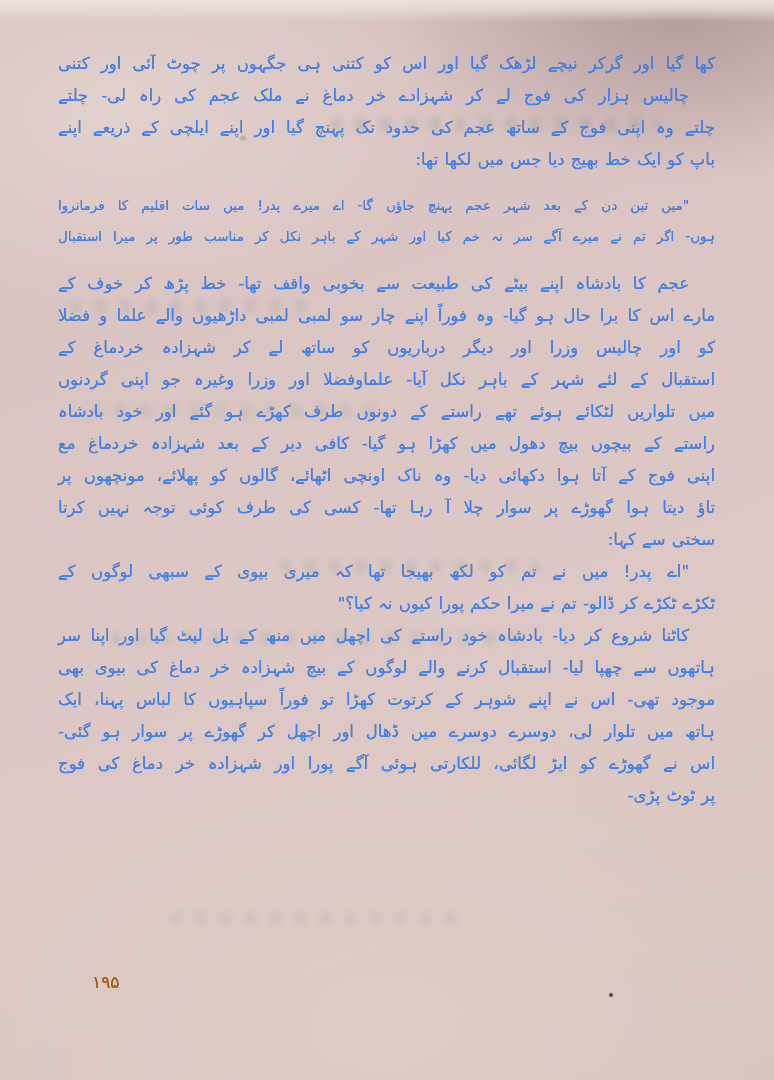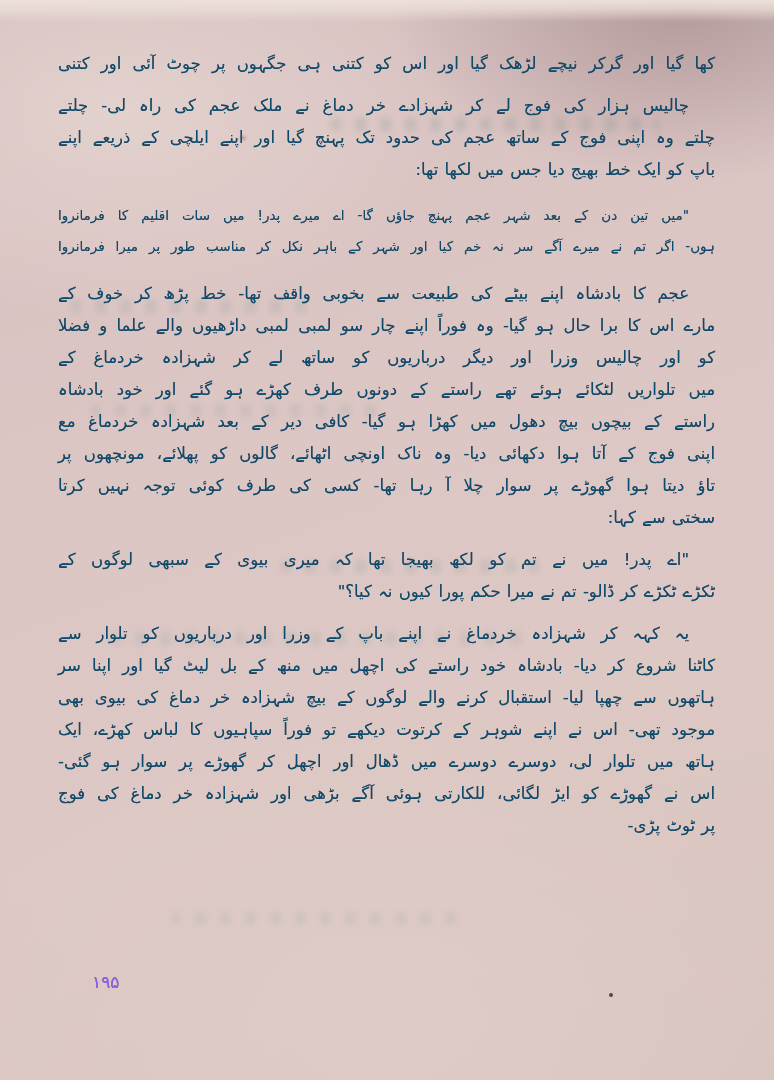--- a/index.html
+++ b/index.html
@@ -38,25 +38,25 @@
     border-radius: 50%;
     pointer-events: none;
   }
 
   .page-text {
     position: absolute;
     top: 48px;
     right: 59px;
     left: 58px;
     direction: rtl;
-    color: #0c4a6e;
+    color: #3b82f6;
     text-shadow: 0 0 0.5px rgba(68,60,53,0.6);
   }
 
-  .block + .block { margin-top: 10px; }
+  .block + .block { }
 
   .block .line {
     font-size: 16.5px;
     line-height: 32px;
     text-align: justify;
     text-align-last: justify;
     word-spacing: 1px;
   }
   .block .line.line-last { text-align-last: right; }
   .block.indent .line:first-child { text-indent: 26px; }
@@ -68,21 +68,21 @@
     line-height: 31px;
   }
 
   .page-number {
     position: absolute;
     top: 972px;
     left: 92px;
     direction: rtl;
     font-size: 17px;
     letter-spacing: 2px;
-    color: #8b5cf6;
+    color: #a16207;
     text-shadow: 0 0 0.5px rgba(63,56,50,0.6);
   }
 </style>
 </head>
 <body>
 
 <div class="ghost" style="top:118px; left:330px; width:330px;"></div>
 <div class="ghost" style="top:300px; left:70px;  width:250px; opacity:.8;"></div>
 <div class="ghost" style="top:404px; left:90px;  width:300px; opacity:.7;"></div>
 <div class="ghost" style="top:560px; left:280px; width:260px; opacity:.8;"></div>
@@ -96,40 +96,40 @@
     <div class="block body">
       <div class="line">کھا گیا اور گرکر نیچے لڑھک گیا اور اس کو کتنی ہی جگہوں پر چوٹ آئی اور کتنی</div>
     </div>
     <div class="block body indent">
       <div class="line">چالیس ہزار کی فوج لے کر شہزادے خر دماغ نے ملک عجم کی راہ لی- چلتے</div>
       <div class="line">چلتے وہ اپنی فوج کے ساتھ عجم کی حدود تک پہنچ گیا اور اپنے ایلچی کے ذریعے اپنے</div>
       <div class="line line-last">باپ کو ایک خط بھیج دیا جس میں لکھا تھا:</div>
     </div>
     <div class="block quote indent">
       <div class="line">"میں تین دن کے بعد شہر عجم پہنچ جاؤں گا- اے میرے پدر! میں سات اقلیم کا فرمانروا</div>
-      <div class="line">ہوں- اگر تم نے میرے آگے سر نہ خم کیا اور شہر کے باہر نکل کر مناسب طور پر میرا فرمانروا</div>
+      <div class="line">ہوں- اگر تم نے میرے آگے سر نہ خم کیا اور شہر کے باہر نکل کر مناسب طور پر میرا استقبال</div>
     </div>
     <div class="block body indent">
       <div class="line">عجم کا بادشاہ اپنے بیٹے کی طبیعت سے بخوبی واقف تھا- خط پڑھ کر خوف کے</div>
       <div class="line">مارے اس کا برا حال ہو گیا- وہ فوراً اپنے چار سو لمبی لمبی داڑھیوں والے علما و فضلا</div>
       <div class="line">کو اور چالیس وزرا اور دیگر درباریوں کو ساتھ لے کر شہزادہ خردماغ کے</div>
+      <div class="line">استقبال کے لئے شہر کے باہر نکل آیا- علماوفضلا اور وزرا وغیرہ جو اپنی گردنوں</div>
       <div class="line">میں تلواریں لٹکائے ہوئے تھے راستے کے دونوں طرف کھڑے ہو گئے اور خود بادشاہ</div>
       <div class="line">راستے کے بیچوں بیچ دھول میں کھڑا ہو گیا- کافی دیر کے بعد شہزادہ خردماغ مع</div>
       <div class="line">اپنی فوج کے آتا ہوا دکھائی دیا- وہ ناک اونچی اٹھائے، گالوں کو پھلائے، مونچھوں پر</div>
       <div class="line">تاؤ دیتا ہوا گھوڑے پر سوار چلا آ رہا تھا- کسی کی طرف کوئی توجہ نہیں کرتا</div>
       <div class="line line-last">سختی سے کہا:</div>
     </div>
     <div class="block body indent">
       <div class="line">"اے پدر! میں نے تم کو لکھ بھیجا تھا کہ میری بیوی کے سبھی لوگوں کے</div>
       <div class="line line-last">ٹکڑے ٹکڑے کر ڈالو- تم نے میرا حکم پورا کیوں نہ کیا؟"</div>
     </div>
     <div class="block body indent">
-      <div class="line">یہ کہہ کر شہزادہ خردماغ نے اپنے باپ کے وزرا اور درباریوں کو تلوار سے</div>
       <div class="line">کاٹنا شروع کر دیا- بادشاہ خود راستے کی اچھل میں منھ کے بل لیٹ گیا اور اپنا سر</div>
       <div class="line">ہاتھوں سے چھپا لیا- استقبال کرنے والے لوگوں کے بیچ شہزادہ خر دماغ کی بیوی بھی</div>
-      <div class="line">موجود تھی- اس نے اپنے شوہر کے کرتوت دیکھے تو فوراً سپاہیوں کا لباس کھڑے، ایک</div>
+      <div class="line">موجود تھی- اس نے اپنے شوہر کے کرتوت کھڑا تو فوراً سپاہیوں کا لباس پہنا، ایک</div>
       <div class="line">ہاتھ میں تلوار لی، دوسرے دوسرے میں ڈھال اور اچھل کر گھوڑے پر سوار ہو گئی-</div>
-      <div class="line">اس نے گھوڑے کو ایڑ لگائی، للکارتی ہوئی آگے بڑھی اور شہزادہ خر دماغ کی فوج</div>
+      <div class="line">اس نے گھوڑے کو ایڑ لگائی، للکارتی ہوئی آگے پورا اور شہزادہ خر دماغ کی فوج</div>
       <div class="line line-last">پر ٹوٹ پڑی-</div>
     </div>
   </main>
 
 <div class="page-number">۱۹۵</div>
 
 </body></html>

